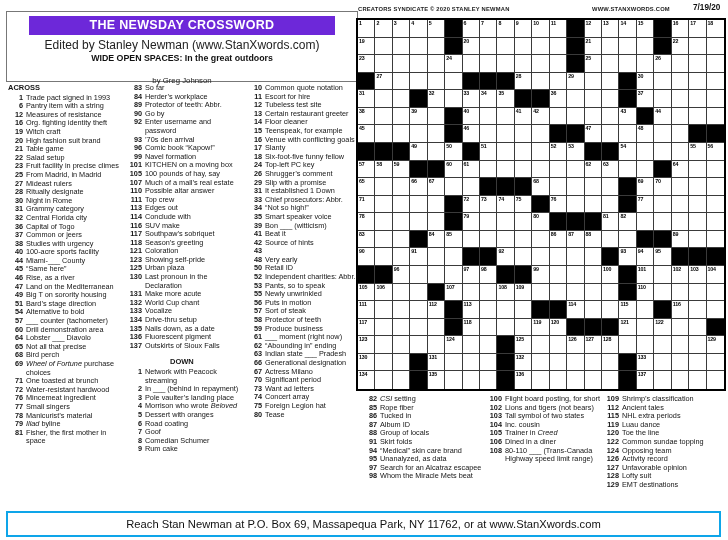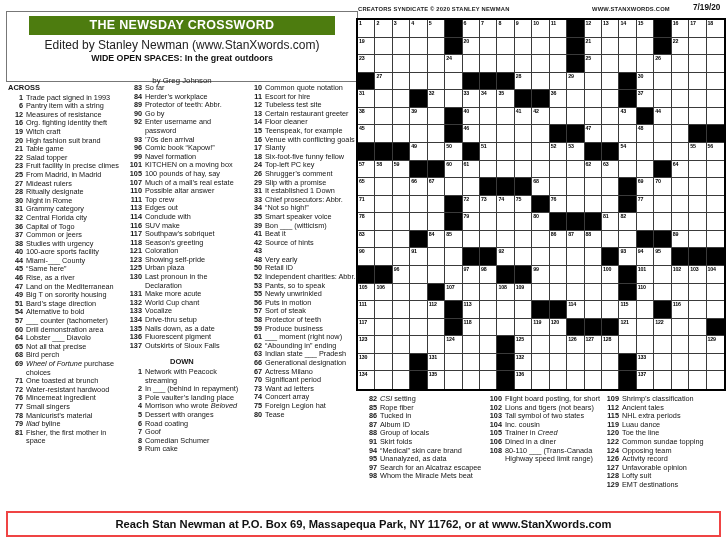--- a/index.html
+++ b/index.html
@@ -3,21 +3,21 @@
 <meta charset="utf-8">
 <style>
   html,body{margin:0;padding:0;}
   body{
     width:728px;height:540px;position:relative;background:#ffffff;
     font-family:"Liberation Sans", sans-serif;color:#111;overflow:hidden;
     -webkit-font-smoothing:antialiased;
   }
   
   .hdr-box{position:absolute;left:6px;top:11px;width:350px;height:69px;border:1px solid #777;background:#fff;}
-  .title-bar{margin:4px auto 0 auto;width:306px;height:19px;background:#4d7c0f;color:#fff;
+  .title-bar{margin:4px auto 0 auto;width:306px;height:19px;background:#6d28d9;color:#fff;
     font-weight:700;font-size:12.5px;line-height:19px;text-align:center;letter-spacing:.3px;}
   .edited{margin-top:3px;text-align:center;font-size:12px;color:#222;}
   .theme{margin-top:1px;text-align:center;font-size:8.8px;font-weight:700;color:#111;}
   .byline{margin-top:13px;text-align:center;font-size:7.8px;color:#222;}
   
   .mast-synd{position:absolute;left:358px;top:6px;font-size:5.8px;font-weight:700;letter-spacing:.2px;color:#222;}
   .mast-site{position:absolute;left:592px;top:6px;font-size:5.8px;font-weight:700;letter-spacing:.2px;color:#222;}
   .mast-date{position:absolute;left:693px;top:3px;font-size:8.2px;font-weight:700;color:#111;}
   
   .clues{position:absolute;font-size:7.3px;line-height:8.6px;color:#151515;}
@@ -30,21 +30,21 @@
   
   .grid{position:absolute;left:356px;top:18px;width:370px;height:373px;box-sizing:border-box;
     border:2px solid #000;display:grid;grid-template-columns:repeat(21,1fr);grid-template-rows:repeat(21,1fr);
     background:#fff;}
   .cell{position:relative;border-right:1px solid #3a3a3a;border-bottom:1px solid #3a3a3a;box-sizing:border-box;background:#fff;}
   .cell.lastc{border-right:none;} .cell.lastr{border-bottom:none;}
   .cell.blk{background:#000;}
   .cnum{position:absolute;top:0px;left:1px;font-size:5.3px;font-weight:700;letter-spacing:-.2px;color:#000;}
   
   .footer{position:absolute;left:6px;top:511px;width:715px;height:26px;box-sizing:border-box;
-    border:2px solid #ef4444;text-align:center;font-weight:700;font-size:11.2px;line-height:23px;color:#111;}
+    border:2px solid #0ea5e9;text-align:center;font-weight:400;font-size:11.2px;line-height:23px;color:#111;}
 </style>
 </head>
 <body>
 
 <div class="hdr-box">
   <div class="title-bar">THE NEWSDAY CROSSWORD</div>
   <div class="edited">Edited by Stanley Newman (www.StanXwords.com)</div>
   <div class="theme">WIDE OPEN SPACES: In the great outdoors</div>
   <div class="byline">by Greg Johnson</div>
 </div>
@@ -796,21 +796,21 @@
     <div class="clue">
       <span class="cn">20</span>
       <span class="ct"><span>High fashion suit brand</span></span>
     </div>
     <div class="clue">
       <span class="cn">21</span>
       <span class="ct"><span>Table game</span></span>
     </div>
     <div class="clue">
       <span class="cn">22</span>
-      <span class="ct"><span>Salad topper</span></span>
+      <span class="ct"><span>Salad setup</span></span>
     </div>
     <div class="clue">
       <span class="cn">23</span>
       <span class="ct"><span>Fruit facility in precise climes</span></span>
     </div>
     <div class="clue">
       <span class="cn">25</span>
       <span class="ct"><span>From Madrid, in Madrid</span></span>
     </div>
     <div class="clue">

